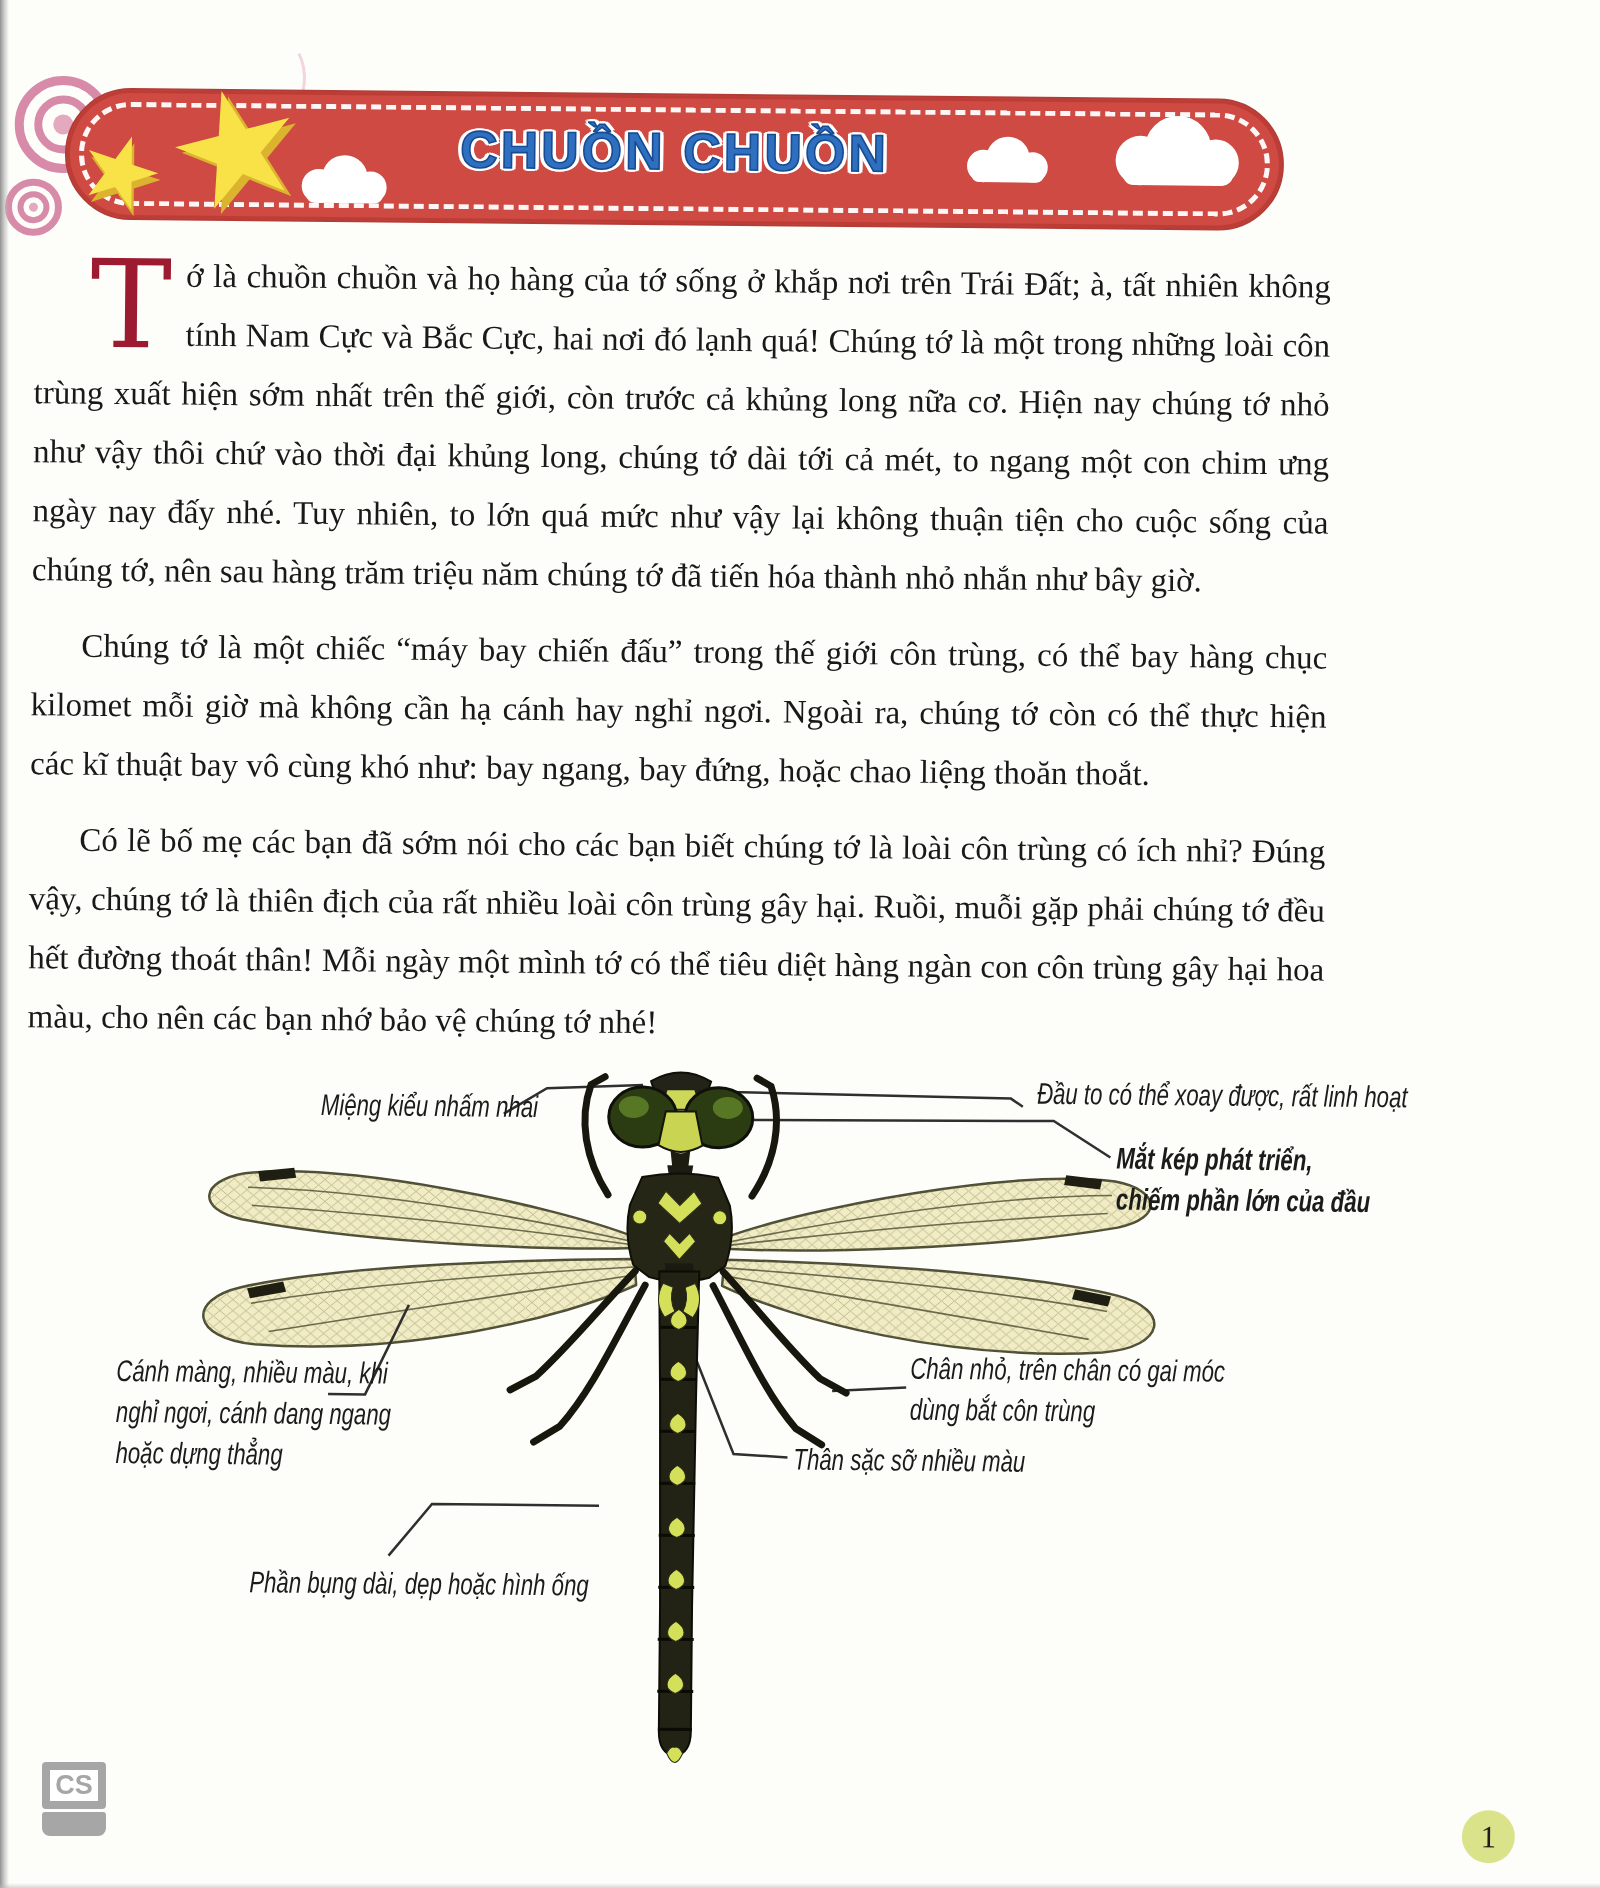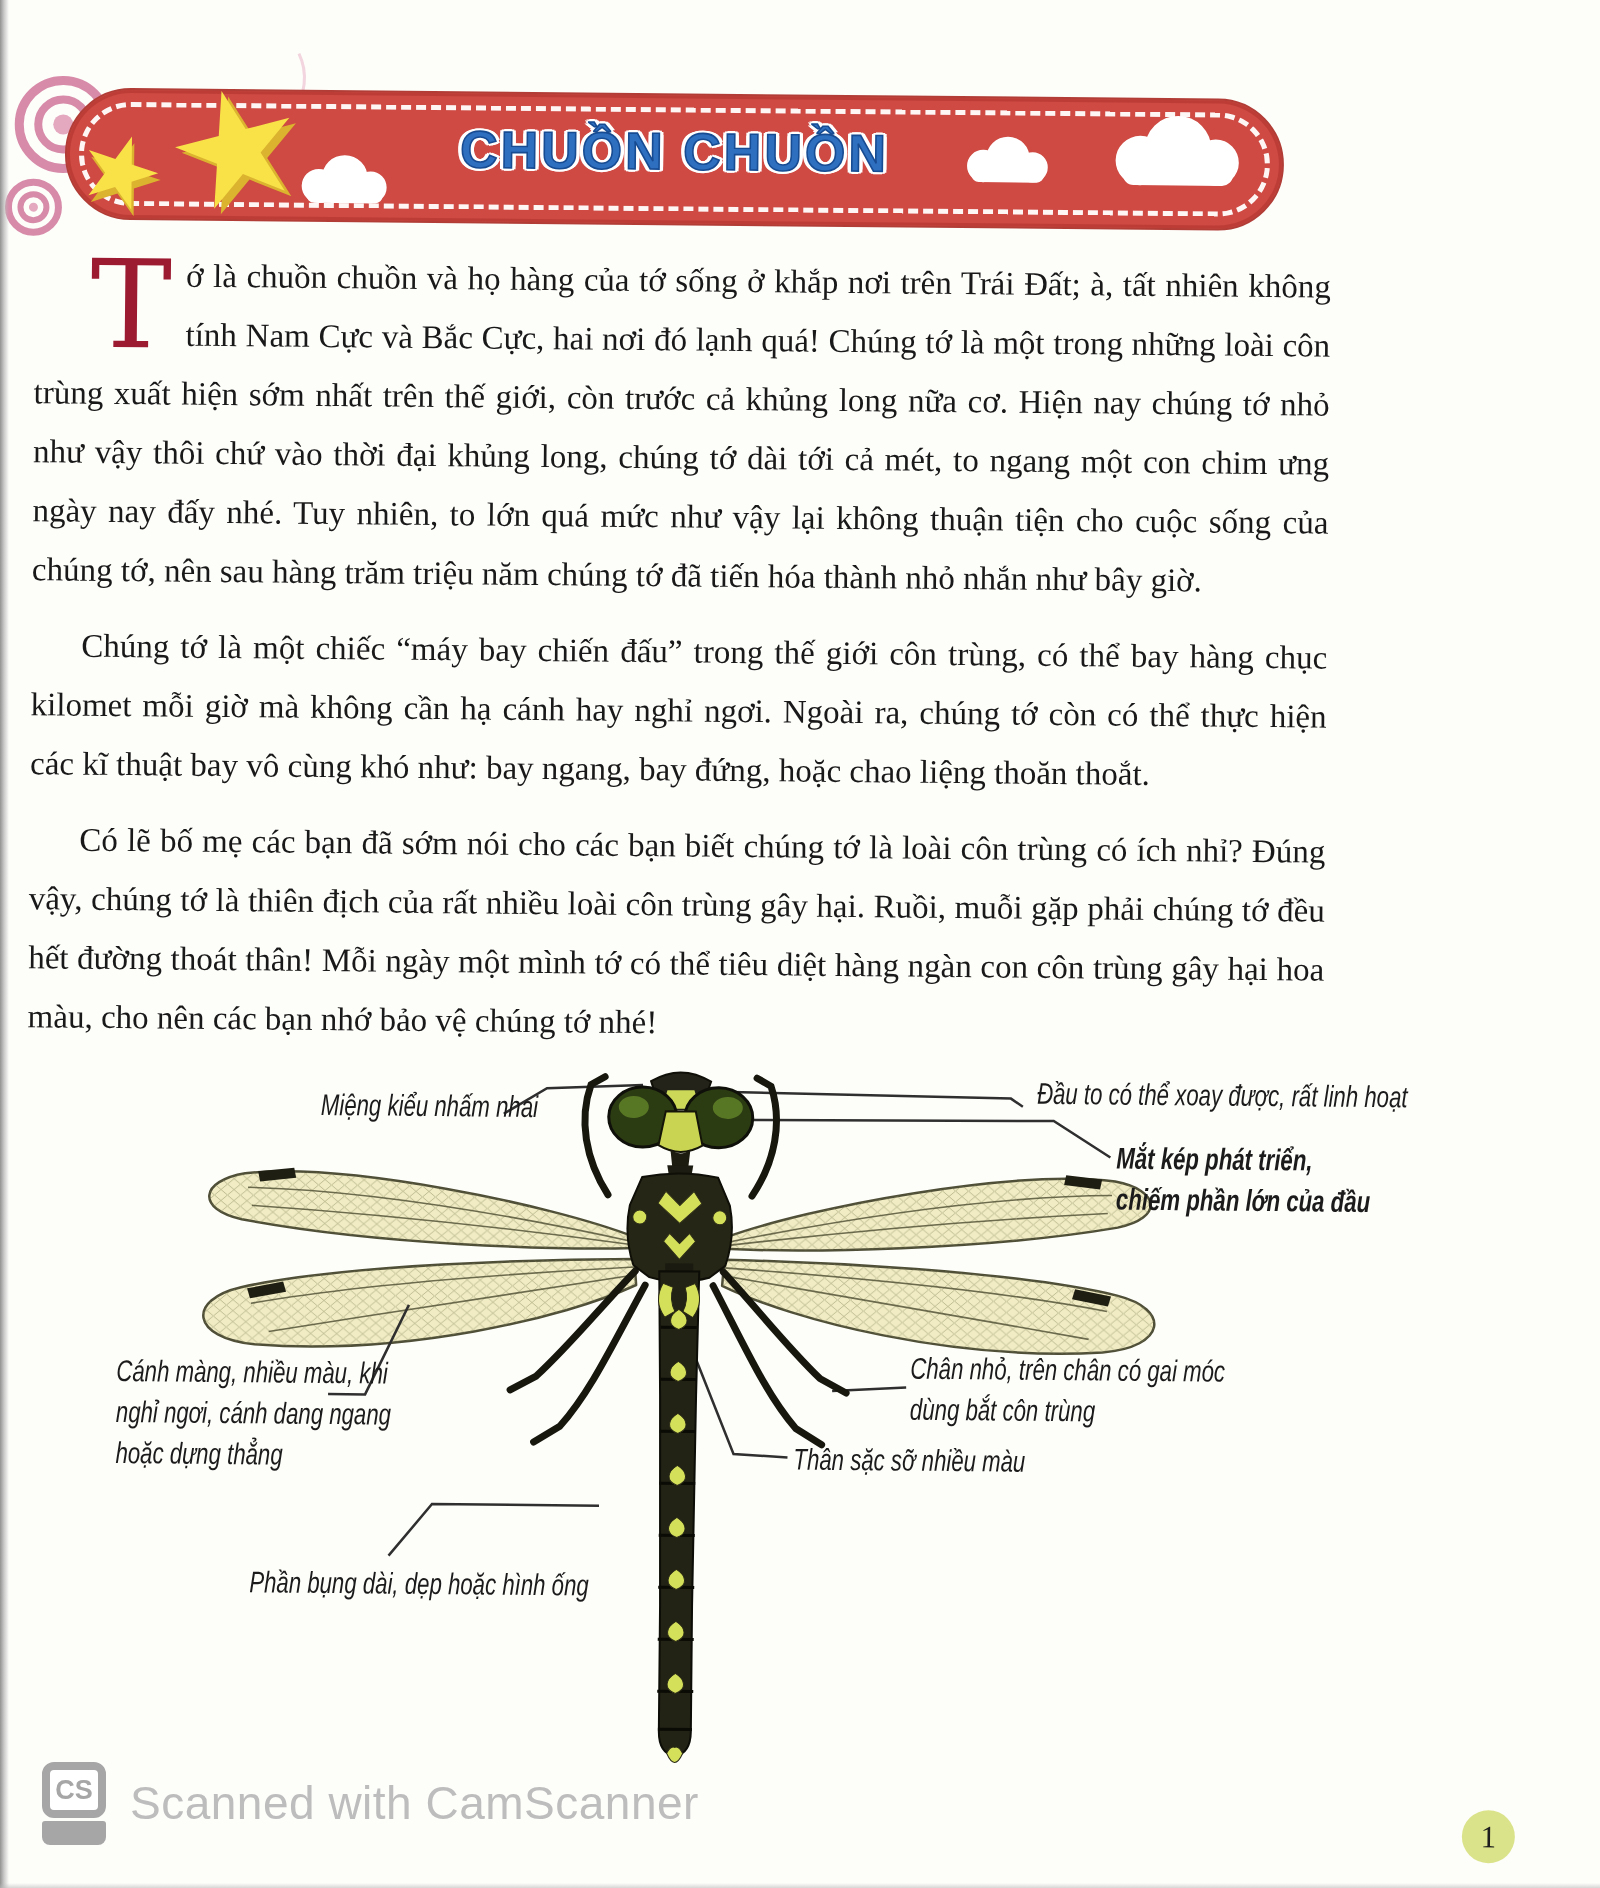--- a/index.html
+++ b/index.html
@@ -62,22 +62,22 @@
   .diagram-svg { position:absolute; left:140px; top:1040px; width:1100px; height:740px; z-index:2; }
   .dlabel {
     position:absolute; z-index:4;
     font-style:italic; font-size:30px; line-height:41px; color:#1b1b1b;
     white-space:pre-line; transform:scaleX(0.74); transform-origin:left top;
   }
   .dlabel.bold { font-weight:bold; }
   
   .cs-logo { position:absolute; left:42px; top:1762px; width:64px; z-index:60; }
   .cs-box {
-    box-sizing:border-box; width:64px; height:56px; border:8px solid #a6a6a6;
-    border-radius:12px; background:#fff; display:flex; align-items:center; justify-content:center;
+    box-sizing:border-box; width:64px; height:47px; border:8px solid #a6a6a6;
+    border-radius:4px; background:#fff; display:flex; align-items:center; justify-content:center;
     font-weight:bold; font-size:27px; color:#a6a6a6; letter-spacing:0;
   }
   .cs-tab { width:64px; height:24px; background:#a6a6a6; border-radius:3px 3px 8px 8px; margin-top:3px; }
   .watermark {
     position:absolute; left:130px; top:1776px; z-index:60;
     font-size:46px; color:#bdbdbd; letter-spacing:.5px;
   }
   .page-badge {
     position:absolute; left:1478px; top:1797px; width:53px; height:53px; z-index:5;
     background:#dbe38a; border-radius:50%;
@@ -268,14 +268,13 @@
 
     <div class="page-badge">
       <span>1</span>
     </div>
   </div>
 
   <div class="cs-logo">
     <div class="cs-box">CS</div>
     <div class="cs-tab"></div>
   </div>
-  <div class="watermark">Scanned with CamScanner</div>
 </div>
 
 </body></html>

